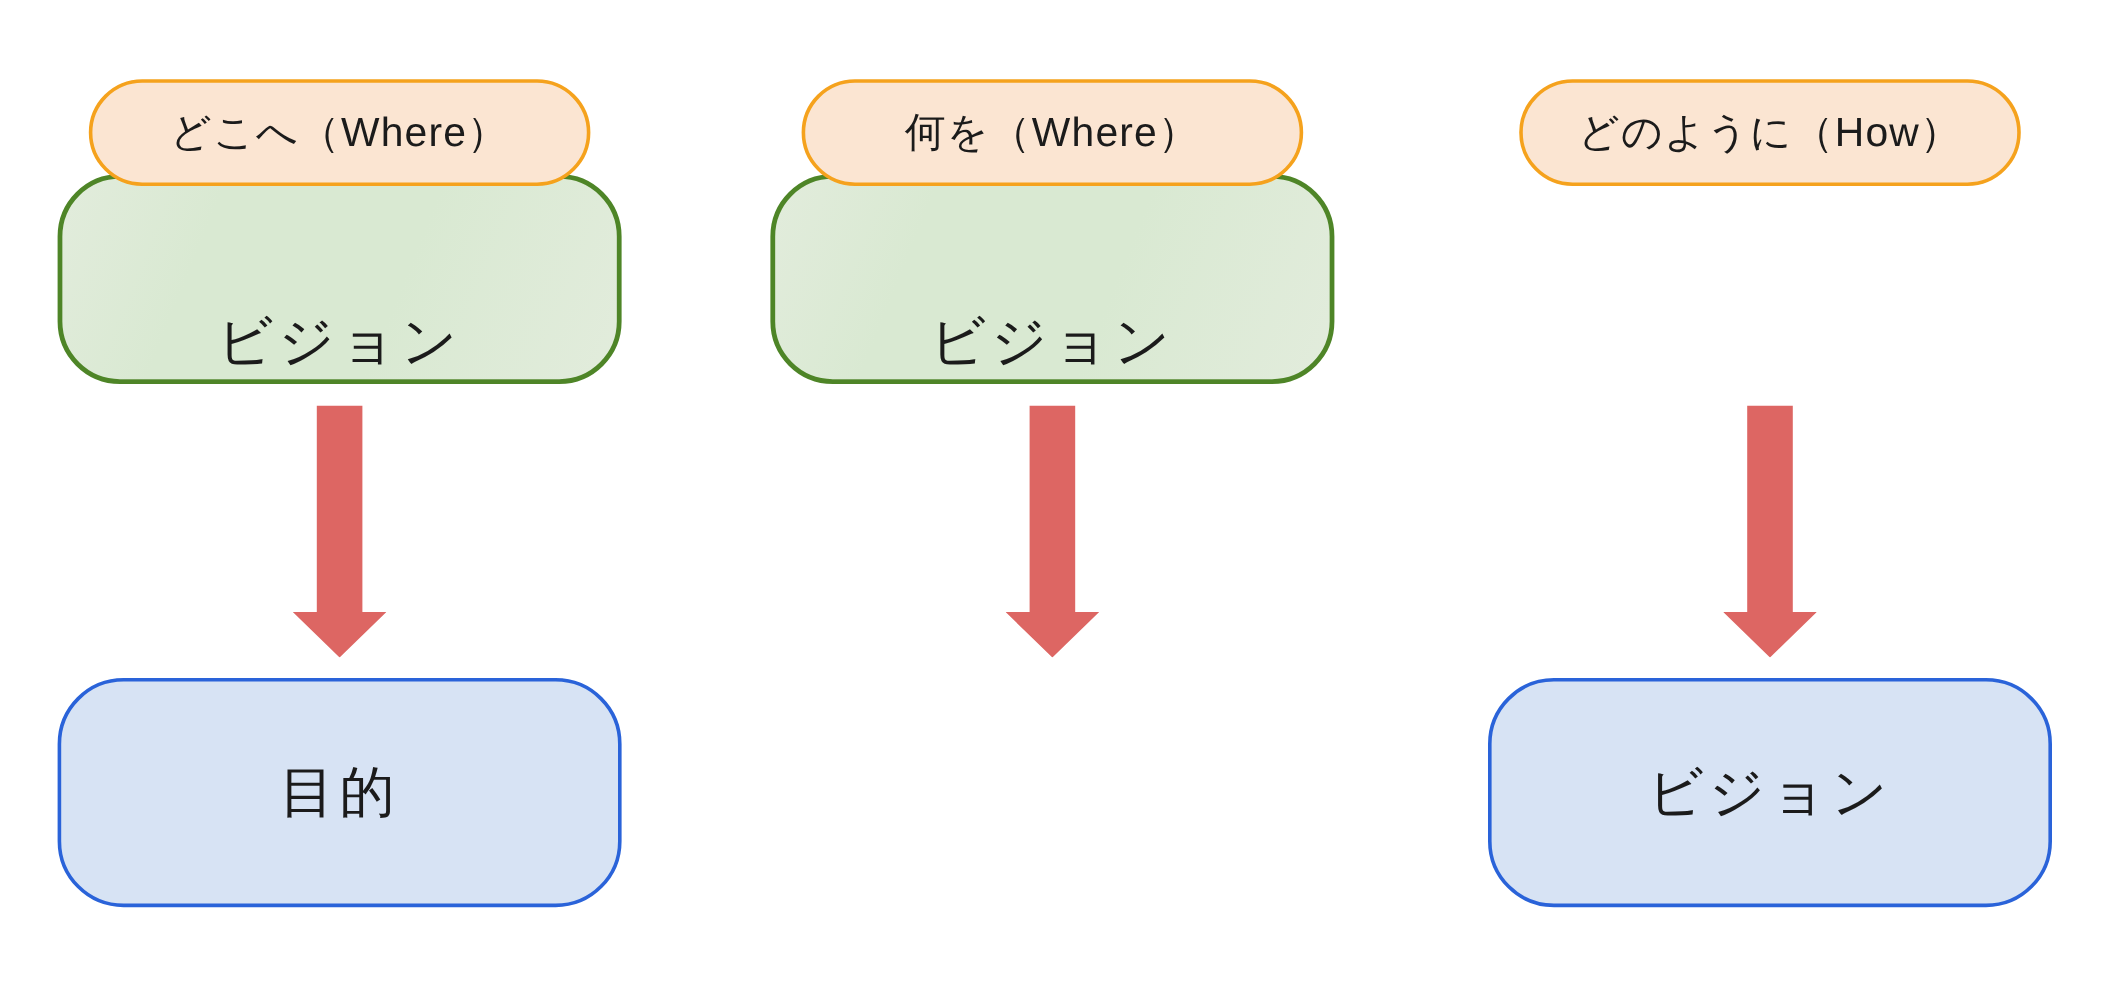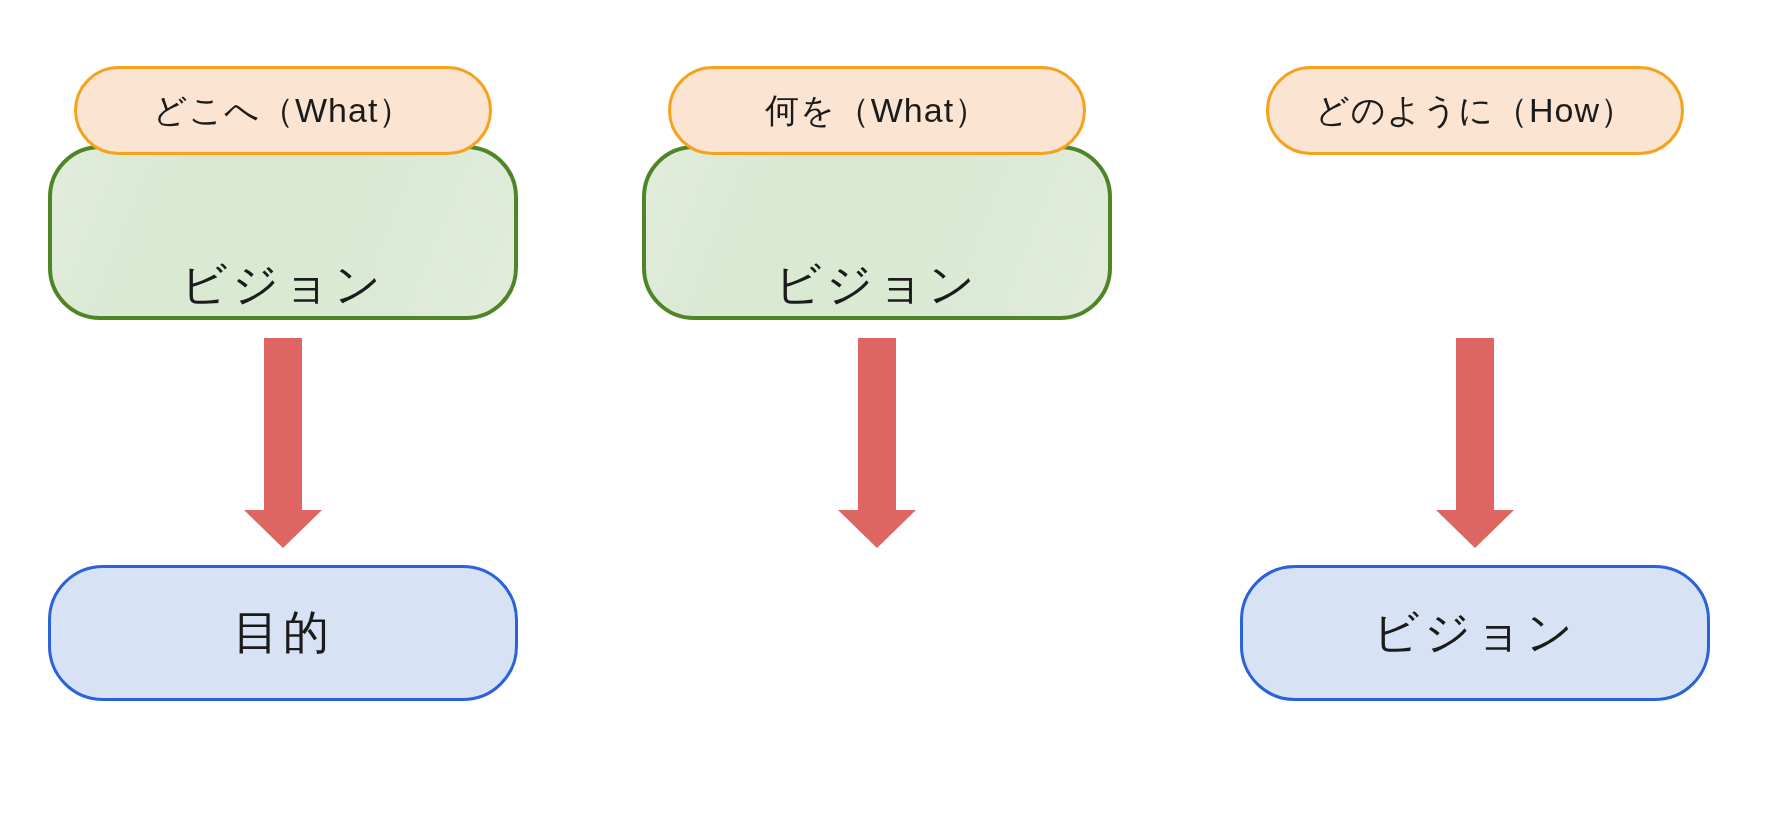--- a/index.html
+++ b/index.html
@@ -75,55 +75,55 @@
     top:338px;left:50%;
     transform:translateX(-50%);
     width:78px;height:210px;
     z-index:1;
     line-height:0;
   }
   .down-arrow svg polygon{fill:var(--arrow);}
   .outcome-box{
     position:absolute;
     top:565px;left:0;
-    width:470px;height:136px;
+    width:470px;height:191px;
     background:var(--outcome-fill);
     border:3px solid var(--outcome-border);
     border-radius:55px;
     display:flex;align-items:center;justify-content:center;
     font-size:46px;
     letter-spacing:4px;
     white-space:nowrap;
   }
 </style>
 </head>
 <body>
 
 <div class="canvas">
 
   <div class="column c0">
     <div class="question-pill">
-      <span>どこへ（What）</span>
+      <span>どこへ（Where）</span>
     </div>
     <div class="concept-box">
       <span>ビジョン</span>
     </div>
     <div class="down-arrow">
       <svg width="78" height="210" viewBox="0 0 78 210" aria-hidden="true">
         <polygon points="20,0 58,0 58,172 78,172 39,210 0,172 20,172"></polygon>
       </svg>
     </div>
     <div class="outcome-box">
       <span>目的</span>
     </div>
   </div>
 
   <div class="column c1">
     <div class="question-pill">
-      <span>何を（What）</span>
+      <span>何を（Where）</span>
     </div>
     <div class="concept-box">
       <span>ビジョン</span>
     </div>
     <div class="down-arrow">
       <svg width="78" height="210" viewBox="0 0 78 210" aria-hidden="true">
         <polygon points="20,0 58,0 58,172 78,172 39,210 0,172 20,172"></polygon>
       </svg>
     </div>
   </div>

